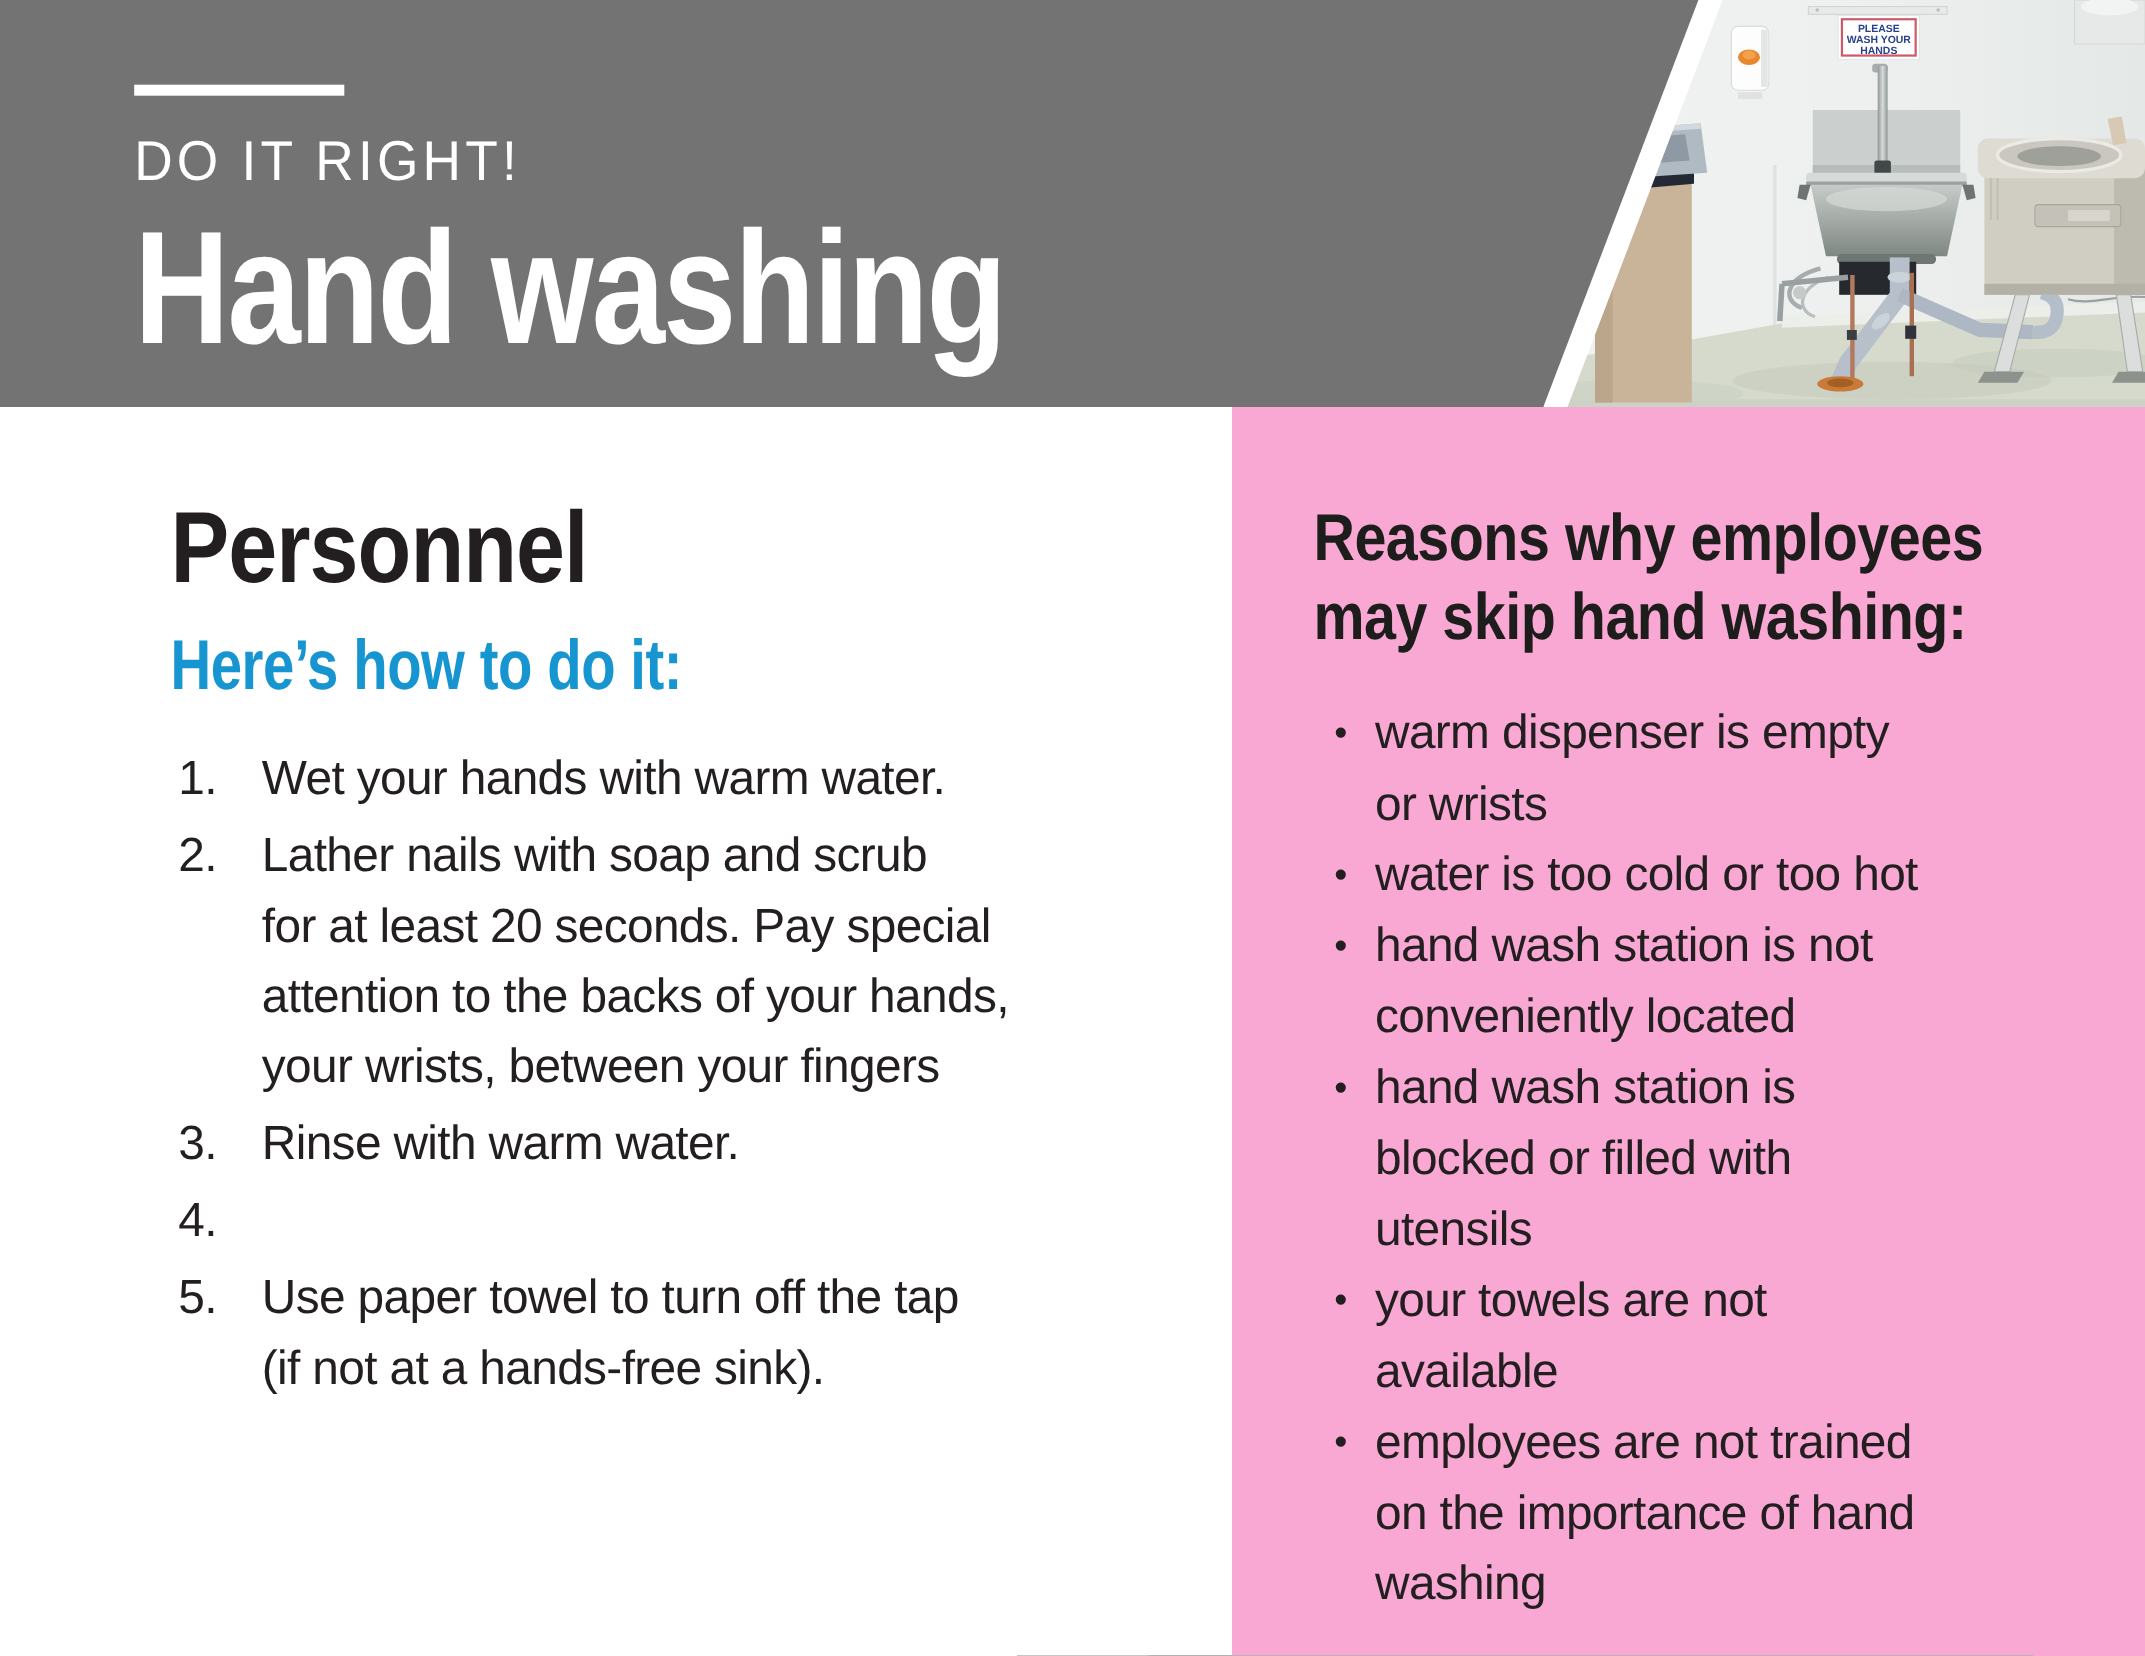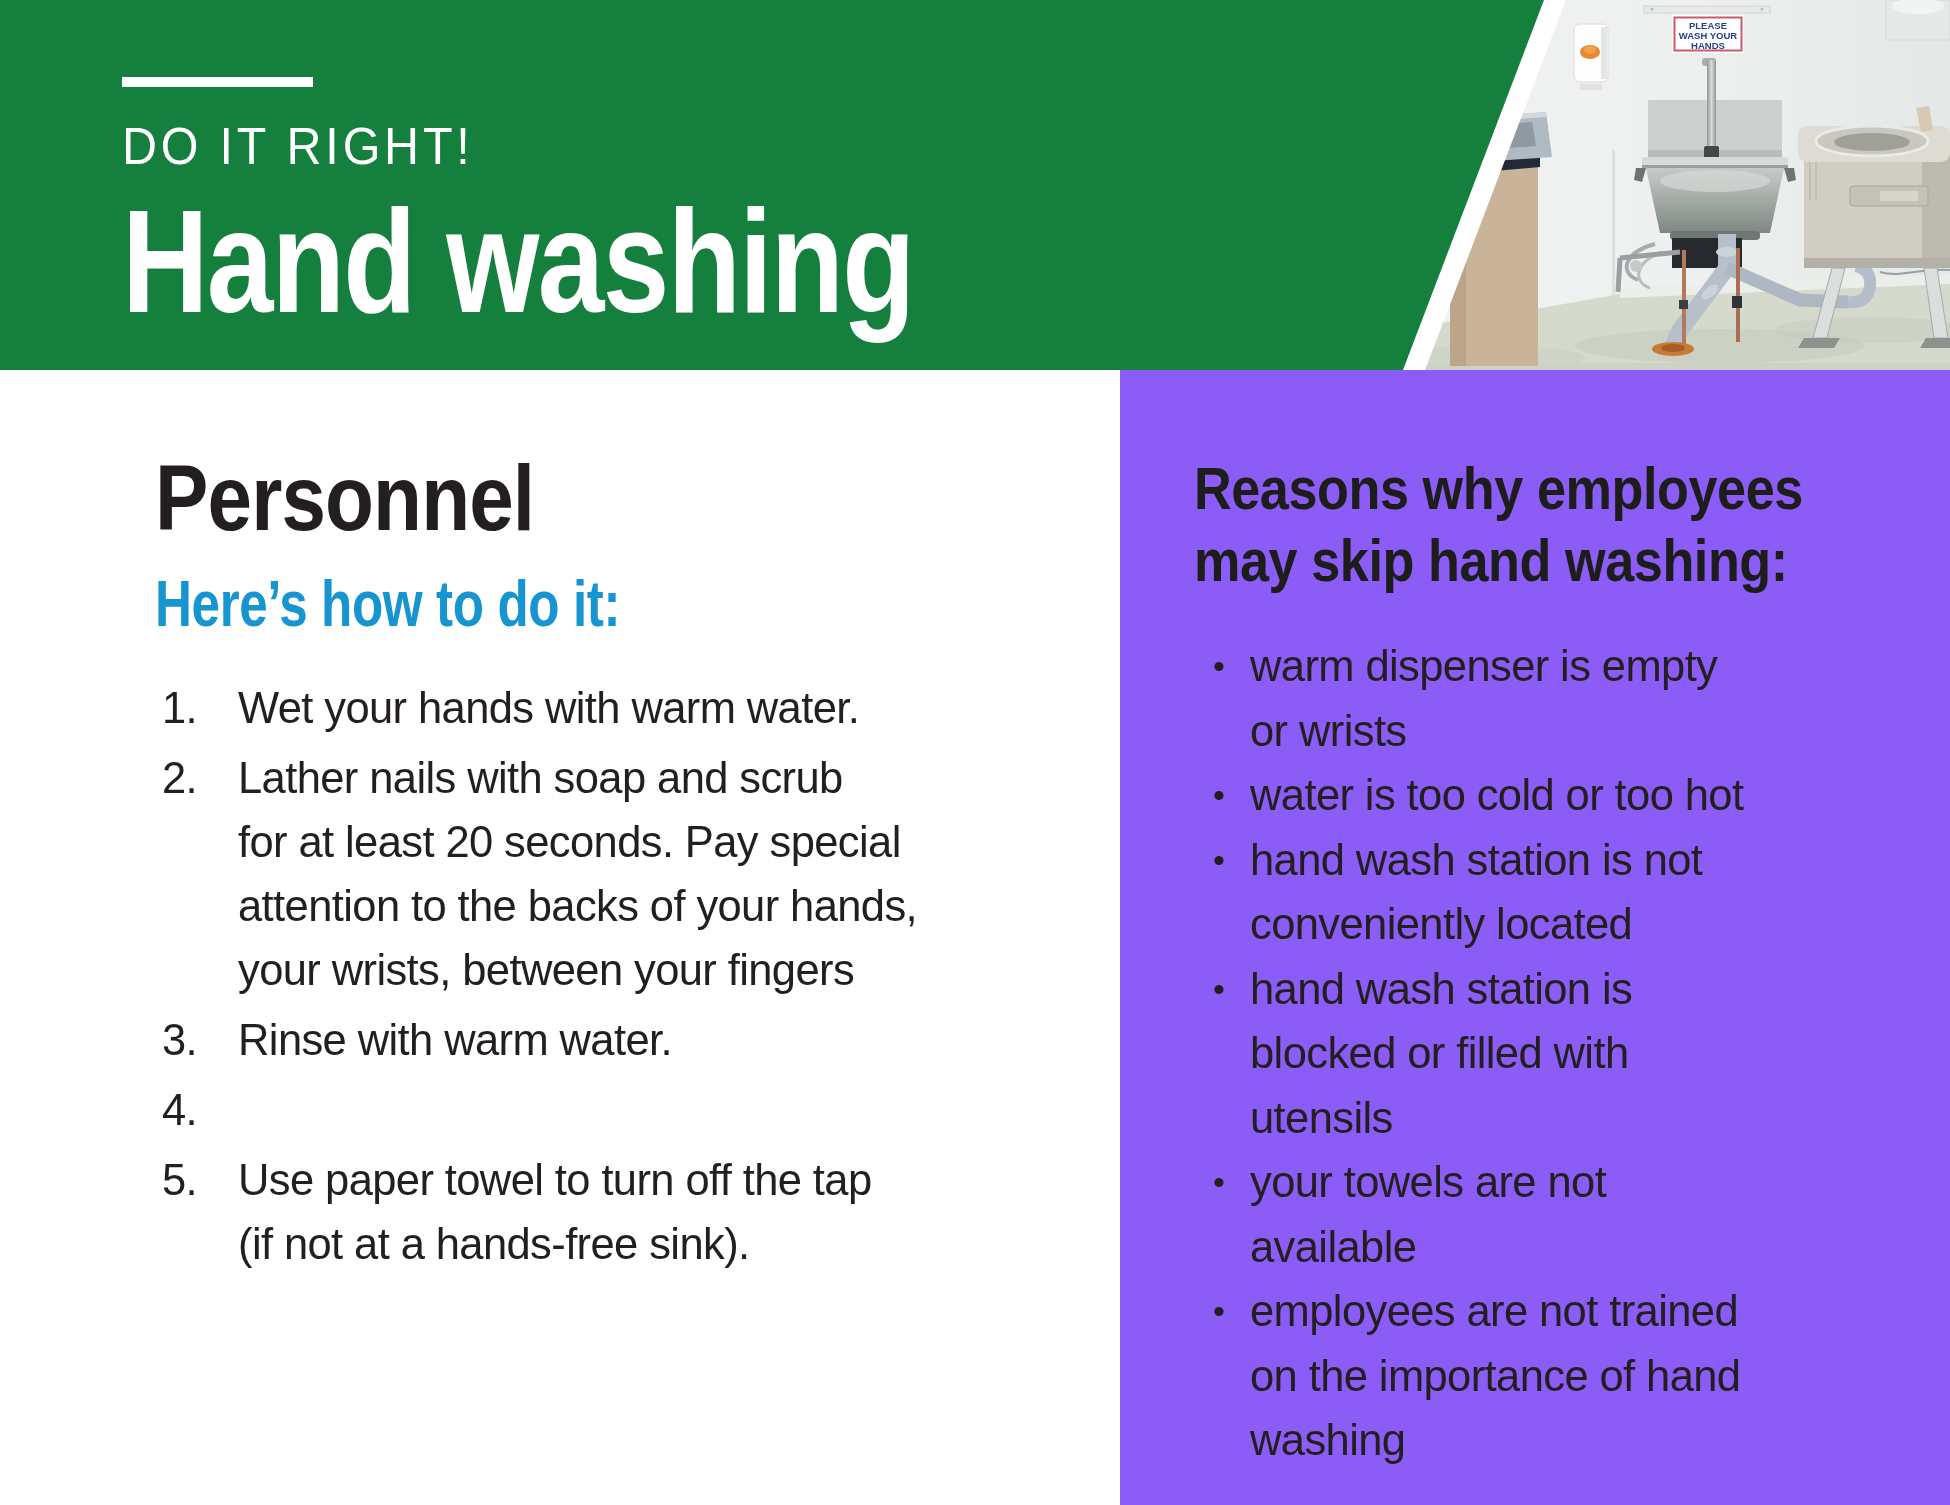--- a/index.html
+++ b/index.html
@@ -1,21 +1,21 @@
 <!DOCTYPE html>
 <html><head>
 <meta charset="utf-8">
 <style>
   html,body{margin:0;padding:0;background:#777;}
   .page{
     position:relative;width:1950px;height:1505px;overflow:hidden;
     background:#ffffff;font-family:"Liberation Sans",sans-serif;color:#231f20;
   }
   
-  .header{position:absolute;left:0;top:0;width:1950px;height:370px;background:#15803d;}
+  .header{position:absolute;left:0;top:0;width:1950px;height:370px;background:#737373;}
   .hdr-text{position:absolute;left:122px;top:77px;}
   .hdr-rule{width:191px;height:10px;background:#ffffff;}
   .kicker{
     margin-top:33px;color:#ffffff;font-size:51px;line-height:54px;font-weight:400;
     letter-spacing:4px;transform:scaleX(0.95);transform-origin:left top;white-space:nowrap;
   }
   .page-title{
     margin-top:14px;color:#ffffff;font-size:146px;line-height:148px;font-weight:bold;
     letter-spacing:-2px;transform:scaleX(0.82);transform-origin:left top;white-space:nowrap;
   }
@@ -38,21 +38,21 @@
     letter-spacing:-0.5px;transform:scaleX(0.80);transform-origin:left top;white-space:nowrap;
   }
   ol.steps{
     margin:40px 0 0 0;padding:0 0 0 130px;list-style:none;
     font-size:43.5px;line-height:64px;letter-spacing:-0.6px;
   }
   ol.steps li{display:flex;margin-bottom:6px;}
   ol.steps .num{flex:none;width:76px;}
   .lines span{display:block;white-space:nowrap;}
   
-  .sidebar{position:absolute;left:1120px;top:370px;width:830px;height:1135px;background:#8b5cf6;}
+  .sidebar{position:absolute;left:1120px;top:370px;width:830px;height:1135px;background:#f9a8d4;}
   .sidebar h3{
     margin:83px 0 0 74px;font-size:60px;line-height:72px;font-weight:bold;color:#1d1d1b;
     letter-spacing:-0.5px;transform:scaleX(0.87);transform-origin:left top;white-space:nowrap;
   }
   .sidebar h3 span{display:block;}
   ul.reasons{
     margin:37px 0 0 0;padding:0 0 0 93px;list-style:none;
     font-size:43.5px;line-height:64.5px;letter-spacing:-0.6px;color:#231f20;
   }
   ul.reasons li{display:flex;}

